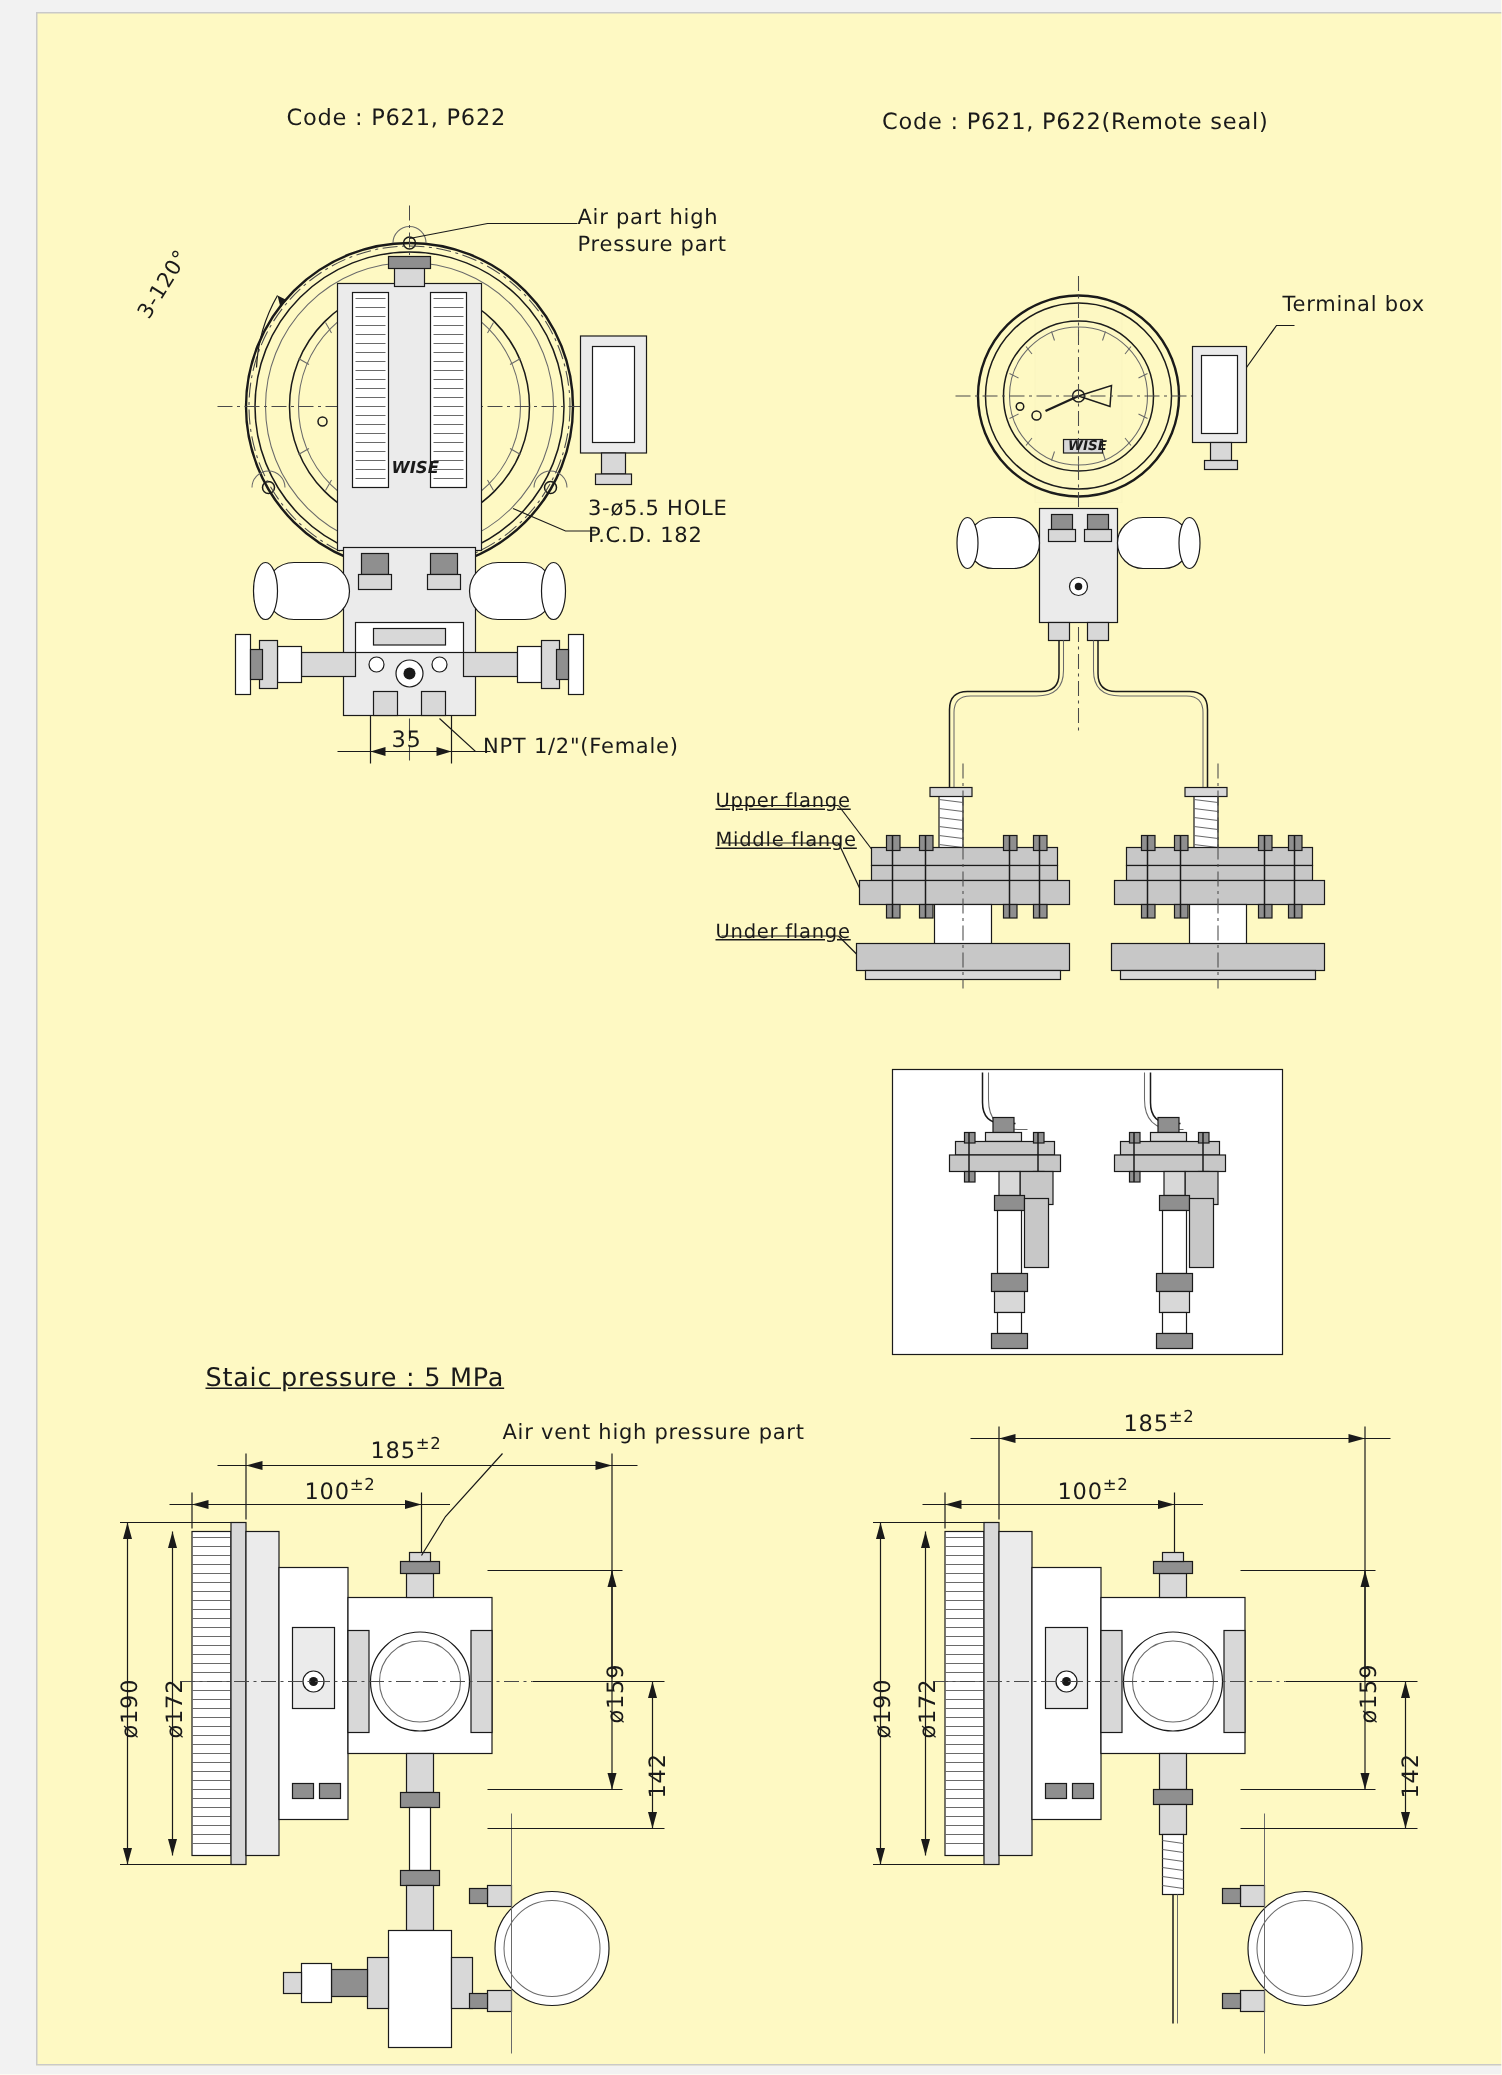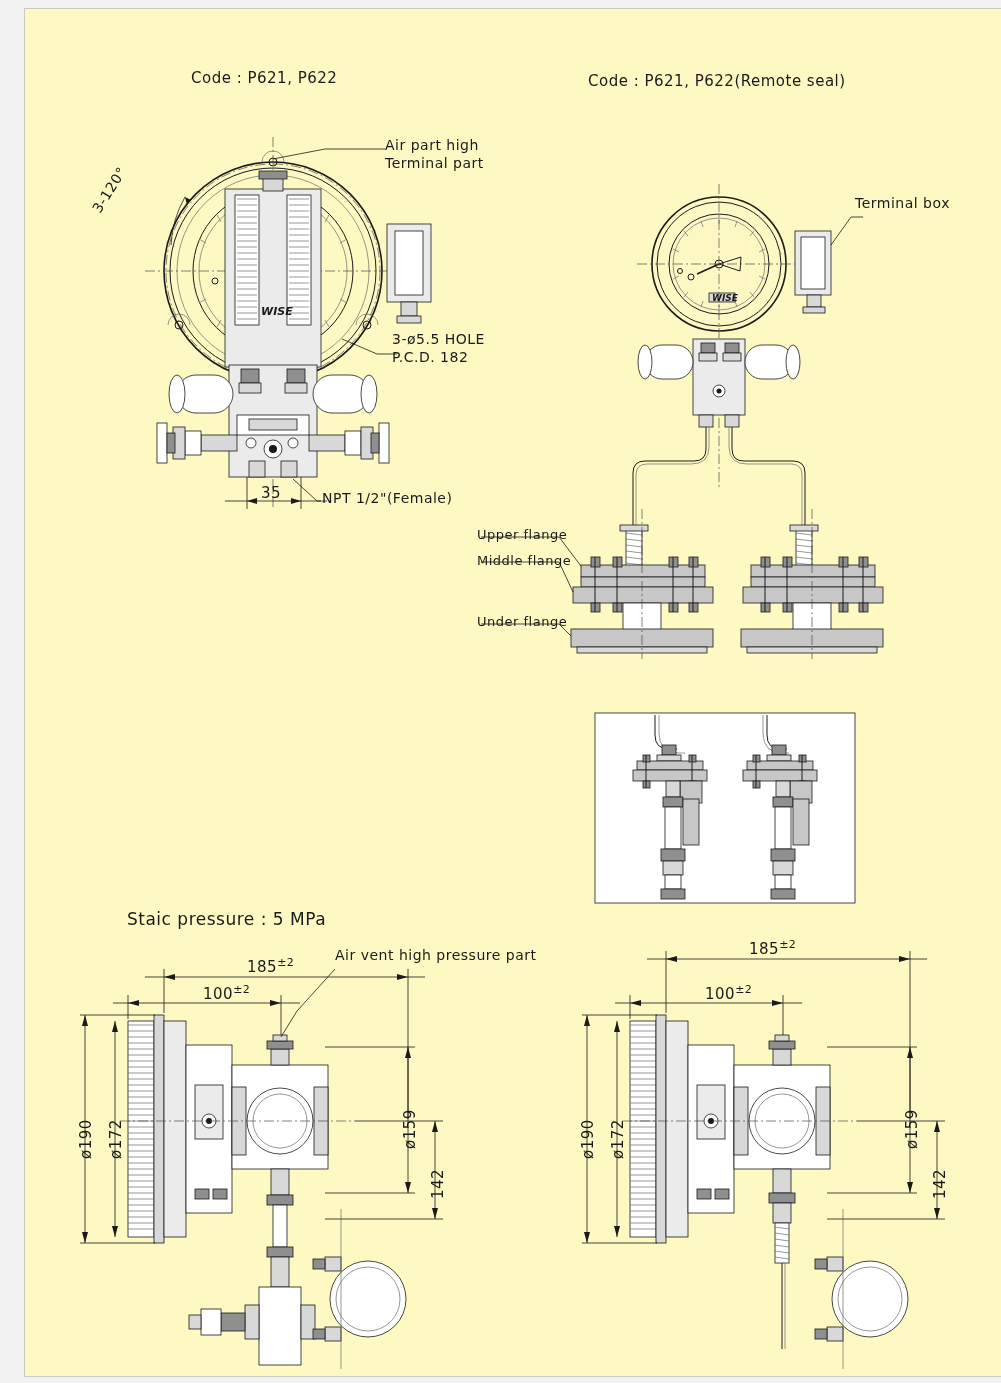--- a/index.html
+++ b/index.html
@@ -13,21 +13,21 @@
     position:absolute;left:8px;top:8px;width:985px;height:1367px;
     background:#fef9c3;border:1px solid #c9c9c9;margin-left:16px;
   }
   .lbl{
     position:absolute;
     font-family:"DejaVu Sans",sans-serif;
     color:#1a1a1a;
     white-space:nowrap;
     letter-spacing:0.5px;
   }
-  .lbl.s13{font-size:13px;}
+  .lbl.s13{font-size:13px;text-decoration:underline;}
   .lbl.s14{font-size:14px;}
   .lbl.s15{font-size:15px;}
   .lbl.s17{font-size:17px;}
   .rot90{transform:rotate(-90deg);transform-origin:left top;}
   .rot30{transform:rotate(-58deg);transform-origin:left top;}
   svg{position:absolute;left:0;top:0;}
   .ln{stroke:#1a1a1a;fill:none;stroke-width:1;}
   .ln-th{stroke:#1a1a1a;fill:none;stroke-width:1.6;}
   .ln-thin{stroke:#6a6a6a;fill:none;stroke-width:0.7;}
   .ctr{stroke:#4a4a4a;fill:none;stroke-width:0.7;stroke-dasharray:10 3 2 3;}
@@ -506,37 +506,37 @@
 
         <path d="M597 1112 L832 1112" class="ctr"></path>
       </g>
 
     </svg>
 
     <div class="lbl s15" style="left:166px;top:60px;">Code : P621, P622</div>
     <div class="lbl s15" style="left:563px;top:63px;text-align:right;">Code : P621, P622(Remote seal)</div>
 
     <div class="lbl s14" style="left:360px;top:128px;">Air part high</div>
-    <div class="lbl s14" style="left:360px;top:146px;">Terminal part</div>
+    <div class="lbl s14" style="left:360px;top:146px;">Pressure part</div>
 
     <div class="lbl s14 rot30" style="left:64px;top:198px;">3-120°</div>
 
     <div class="lbl s14" style="left:367px;top:322px;">3-ø5.5 HOLE</div>
     <div class="lbl s14" style="left:367px;top:340px;">P.C.D. 182</div>
 
     <div class="lbl s15" style="left:236px;top:475px;">35</div>
     <div class="lbl s14" style="left:297px;top:481px;">NPT 1/2"(Female)</div>
 
     <div class="lbl s14" style="left:830px;top:186px;">Terminal box</div>
 
     <div class="lbl s13" style="left:452px;top:518px;">Upper flange</div>
     <div class="lbl s13" style="left:452px;top:544px;">Middle flange</div>
     <div class="lbl s13" style="left:452px;top:605px;">Under flange</div>
 
-    <div class="lbl s17" style="left:102px;top:900px;">Staic pressure : 5 MPa</div>
+    <div class="lbl s17" style="left:112px;top:900px;text-decoration:underline;">Staic pressure : 5 MPa</div>
     <div class="lbl s14" style="left:310px;top:938px;">Air vent high pressure part</div>
 
     <div class="lbl s15" style="left:222px;top:947px;">
       <span>185</span><span style="font-size:11px;vertical-align:super;">±2</span>
     </div>
     <div class="lbl s15" style="left:178px;top:974px;">
       <span>100</span><span style="font-size:11px;vertical-align:super;">±2</span>
     </div>
     <div class="lbl s15 rot90" style="left:52px;top:1150px;">ø190</div>
     <div class="lbl s15 rot90" style="left:82px;top:1150px;">ø172</div>

